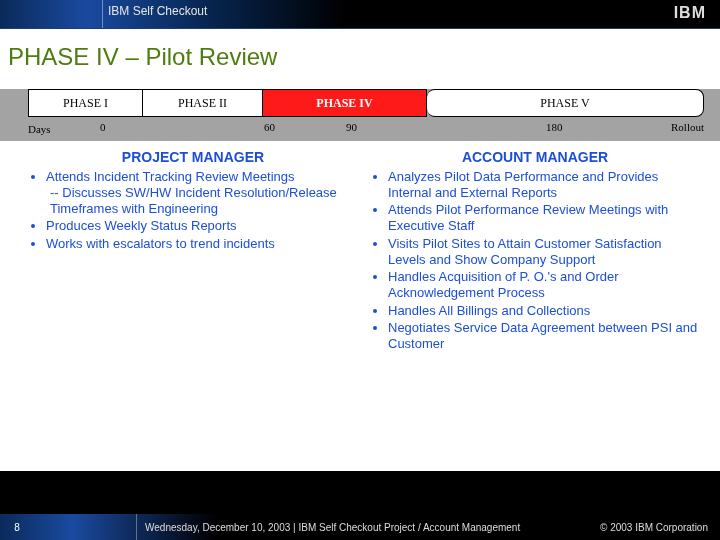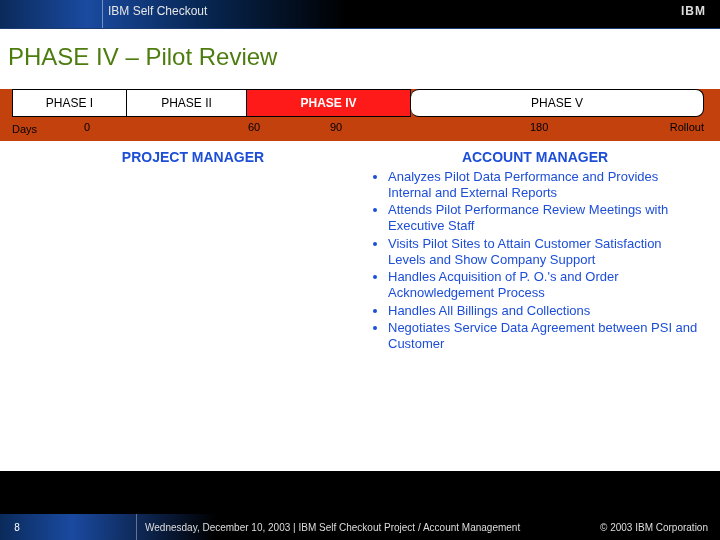--- a/index.html
+++ b/index.html
@@ -3,30 +3,30 @@
 <meta charset="utf-8">
 <style>
   * { margin: 0; padding: 0; box-sizing: border-box; }
   html, body { width: 720px; height: 540px; font-family: Arial, Helvetica, sans-serif; }
   body { background: #000; color: #fff; overflow: hidden; }
 
   
   .topband { height: 28px; background: linear-gradient(to right, #0a2a5a 0%, #1a4aa0 12%, #072754 28%, #000 48%, #000 100%); display: flex; align-items: center; position: relative; }
   .topband .accent { position: absolute; left: 102px; top: 0; bottom: 0; width: 1px; background: rgba(255,255,255,0.4); }
   .topband .subtitle { position: absolute; left: 108px; top: 4px; font-size: 12px; color: #e6e6e6; }
-  .topband .logo { position: absolute; right: 14px; top: 4px; letter-spacing: 1px; font-weight: bold; color: #ddd; font-size: 12px; font-family: "Arial Black", Arial, sans-serif; }
+  .topband .logo { position: absolute; right: 14px; top: 4px; letter-spacing: 1px; font-weight: bold; color: #ddd; font-size: 16px; font-family: "Arial Black", Arial, sans-serif; }
 
   .thinrule { height: 1px; background: #1e3a72; }
 
   
   .title-wrap { background: #fff; color: #4d7c0f; padding: 14px 16px 18px 8px; }
   .title { font-size: 24px; font-weight: normal; }
 
   
-  .phases-area { background: #c2410c; color: #000; padding: 0 16px 4px 12px; }
+  .phases-area { background: #a3a3a3; color: #000; padding: 0 16px 4px 28px; font-family: Liberation Serif, serif; }
   .phases { display: flex; height: 28px; }
   .phase { border: 1px solid #000; display: flex; align-items: center; justify-content: center; font-size: 12px; }
   .p1 { width: 115px; background: #fff; }
   .p2 { width: 120px; background: #fff; border-left: none; }
   .p3 { width: 110px; background: #fff; border-left: none; }
   .p4 { width: 164px; background: #ff1a1a; color: #fff; font-weight: bold; border-left: none; }
   .p5 { flex: 1; background: #fff; border-left: none; border-radius: 8px; }
 
   .daysrow { display: flex; align-items: center; font-size: 11px; color: #000; margin-top: 4px; height: 16px; position: relative; }
   .dl { width: 40px; }
@@ -79,20 +79,28 @@
     <span class="tick t60">60</span>
     <span class="tick t90">90</span>
     <span class="tick t180">180</span>
     <span class="tick trollout">Rollout</span>
   </div>
 </div>
 
 <div class="content">
   <div class="col">
     <h3>PROJECT MANAGER</h3>
+    <ul>
+      <li>
+        <span>Attends Incident Tracking Review Meetings</span>
+        <span class="indent">-- Discusses SW/HW  Incident Resolution/Release Timeframes with Engineering</span>
+      </li>
+      <li>Produces Weekly Status Reports</li>
+      <li>Works with escalators to trend incidents</li>
+    </ul>
   </div>
   <div class="col">
     <h3>ACCOUNT MANAGER</h3>
     <ul>
       <li>Analyzes Pilot Data Performance and Provides Internal and External Reports</li>
       <li>Attends Pilot Performance Review Meetings with Executive Staff</li>
       <li>Visits Pilot Sites to Attain Customer Satisfaction Levels and Show Company Support</li>
       <li>Handles Acquisition of P. O.'s and Order Acknowledgement Process</li>
       <li>Handles All Billings and Collections</li>
       <li>Negotiates Service Data Agreement between PSI and Customer</li>

